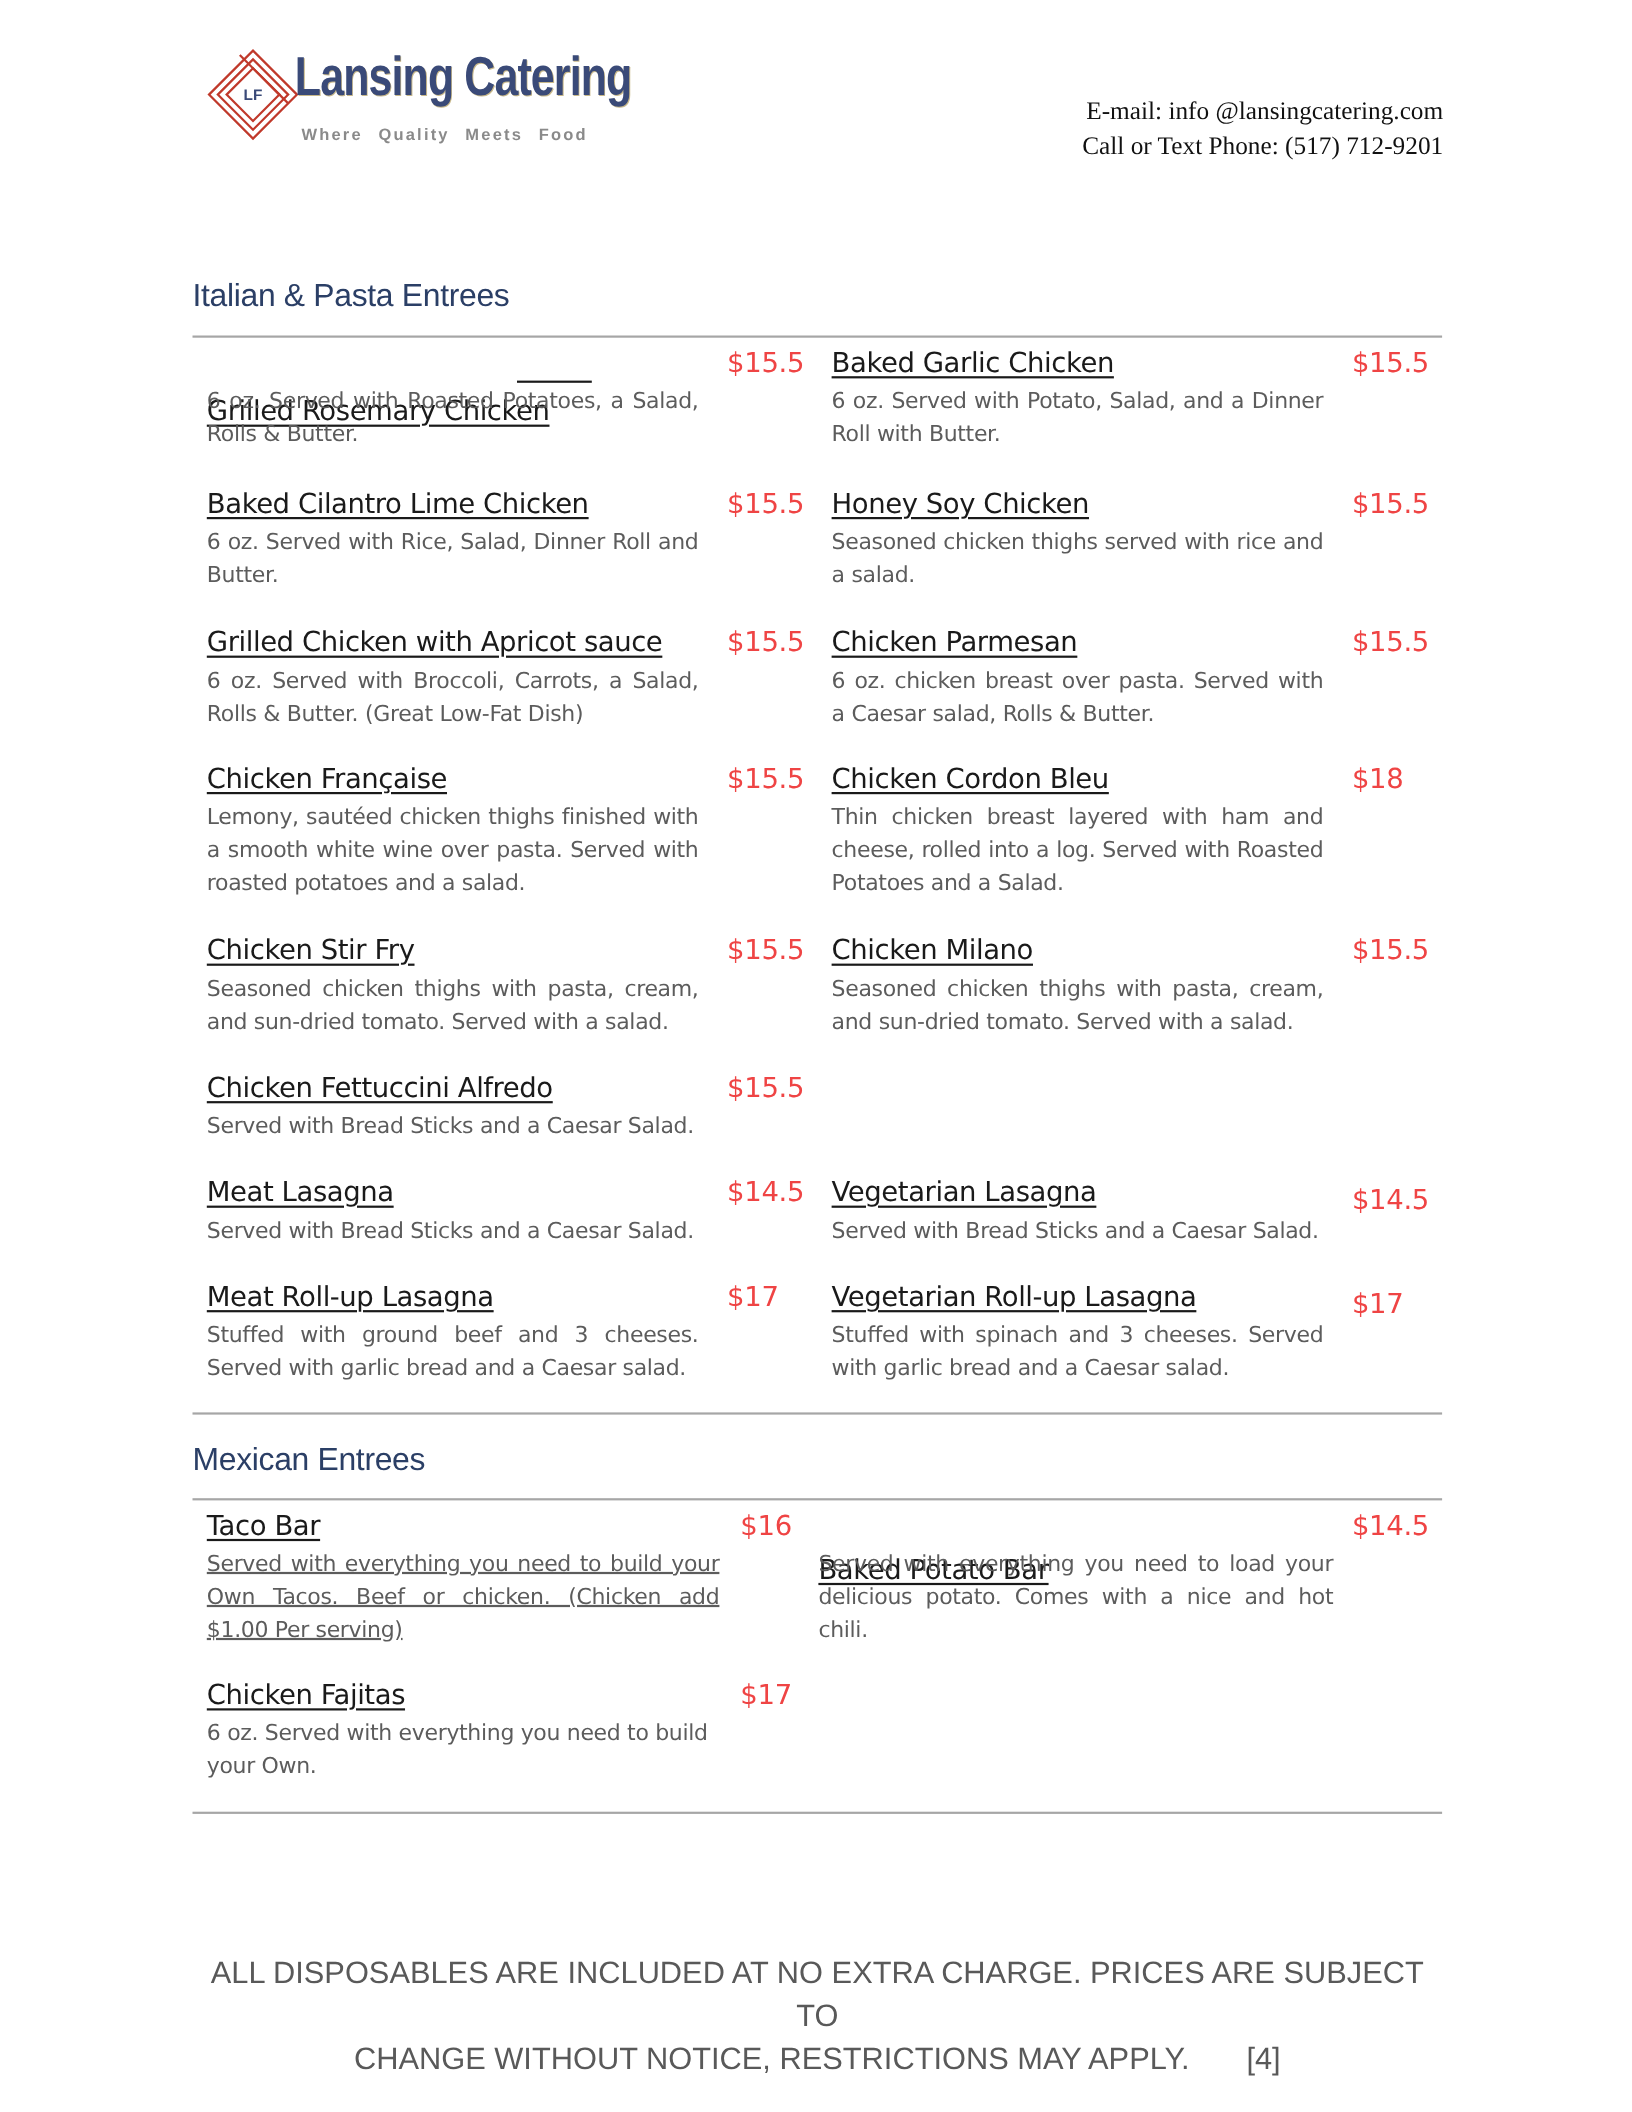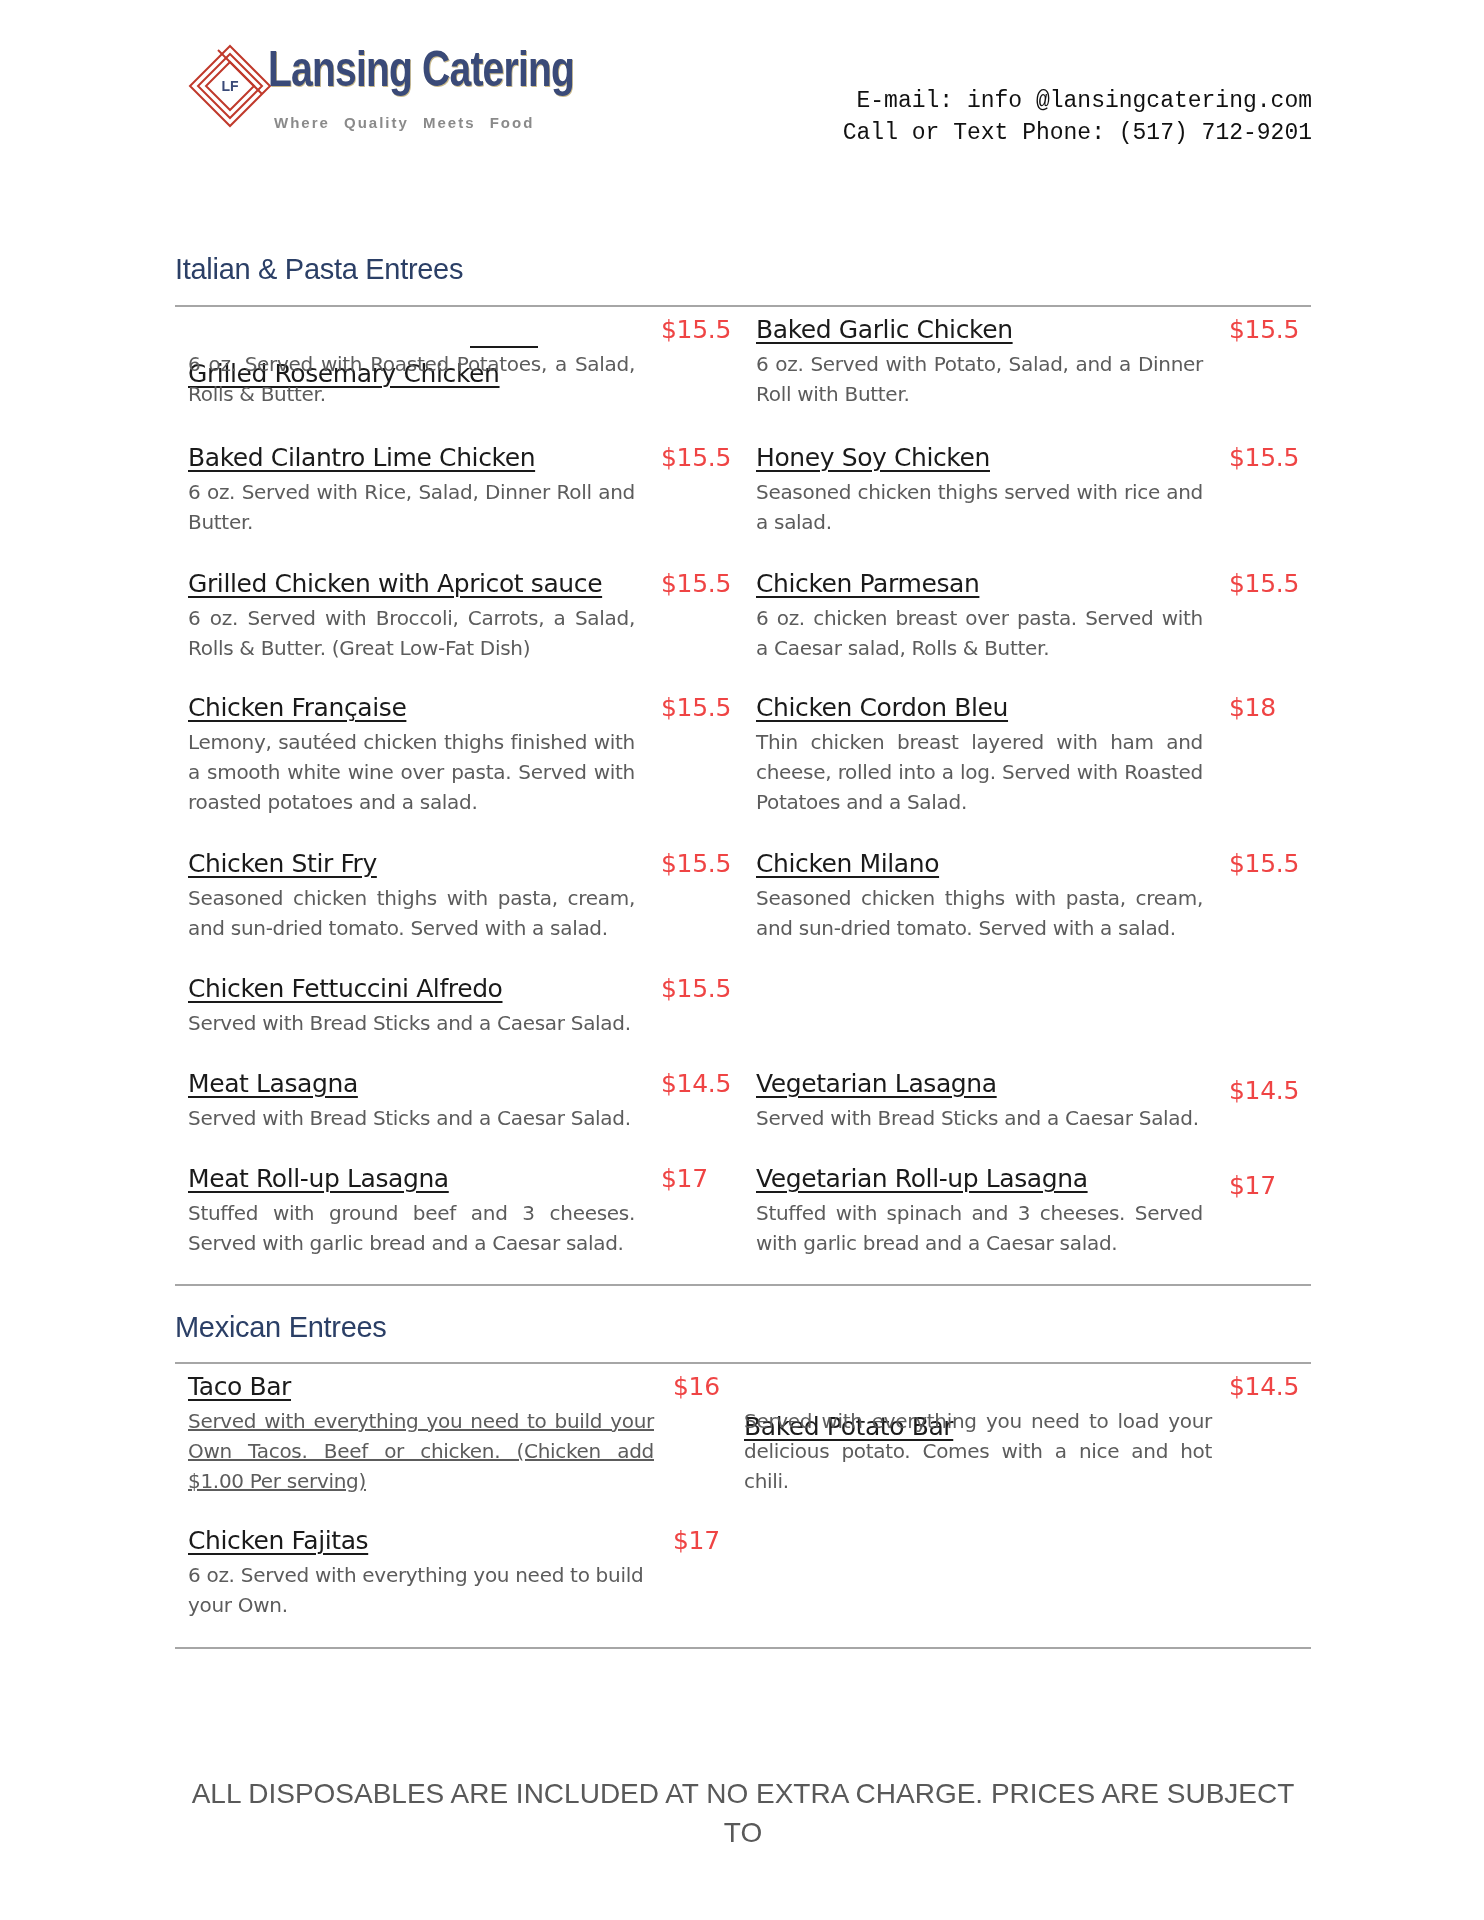--- a/index.html
+++ b/index.html
@@ -7,21 +7,21 @@
          font-family: "DejaVu Sans", "Liberation Sans", sans-serif; }
   .abs { position: absolute; }
   .logo { left: 188px; top: 36px; width: 360px; height: 104px; }
   .logo-title { position: absolute; left: 80px; top: 4px; font-family: "Liberation Sans", sans-serif;
                 font-weight: bold; font-size: 50px; color: #3a4a78; letter-spacing: -1px;
                 transform: scaleX(0.78); transform-origin: left top; white-space: nowrap;
                 text-shadow: 1px 1px 0 #c9b98a; }
   .logo-tag { position: absolute; left: 86px; top: 78px; font-family: "Liberation Sans", sans-serif;
               font-weight: bold; font-size: 15px; color: #8a8a8a; letter-spacing: 2px; white-space: nowrap;
               word-spacing: 8px; }
-  .contact { right: 172px; text-align: right; font-family: Liberation Mono, monospace;
+  .contact { right: 172px; text-align: right; font-family: Liberation Serif, serif;
              font-size: 23px; color: #111; white-space: nowrap; }
   .section-title { left: 175px; font-size: 29px; color: #2b3f66; font-family: Liberation Sans, sans-serif;
                    font-weight: normal; letter-spacing: -0.3px; }
   .rule { left: 175px; width: 1136px; height: 2px; background: #a6a6a6; }
   .item-name { font-size: 25px; color: #1a1a1a; text-decoration: underline; text-underline-offset: 4px;
                text-decoration-thickness: 2px; white-space: nowrap; letter-spacing: -0.4px; }
   .price { font-size: 25px; color: #ef4444; white-space: nowrap; letter-spacing: -0.3px; }
   .desc { font-size: 20px; color: #5c5c5c; line-height: 30px; text-align: justify;
           letter-spacing: -0.3px; }
   .footer { left: 175px; width: 1136px; text-align: center; font-size: 28px; color: #595959;
@@ -125,13 +125,18 @@
 <div class="abs desc" style="left:744px; top:1406px; width:468px;">Served with everything you need to load your delicious potato. Comes with a nice and hot chili.</div>
 
 <div class="abs item-name" style="left:188px; top:1526px;">Chicken Fajitas</div>
 <div class="abs price" style="left:673px; top:1526px;">$17</div>
 <div class="abs desc" style="left:188px; top:1560px; width:466px; text-align:left;">6 oz. Served with everything you need to build your Own.</div>
 
 <div class="abs rule" style="top:1647px;"></div>
 
 <div class="abs footer" style="top:1774px;">
   <div>ALL DISPOSABLES ARE INCLUDED AT NO EXTRA CHARGE. PRICES ARE SUBJECT TO</div>
+  <div>
+    <span>CHANGE WITHOUT NOTICE, RESTRICTIONS MAY APPLY.</span>
+    <span style="display:inline-block; width:36px;"></span>
+    <span>[4]</span>
+  </div>
 </div>
 
 </body></html>

